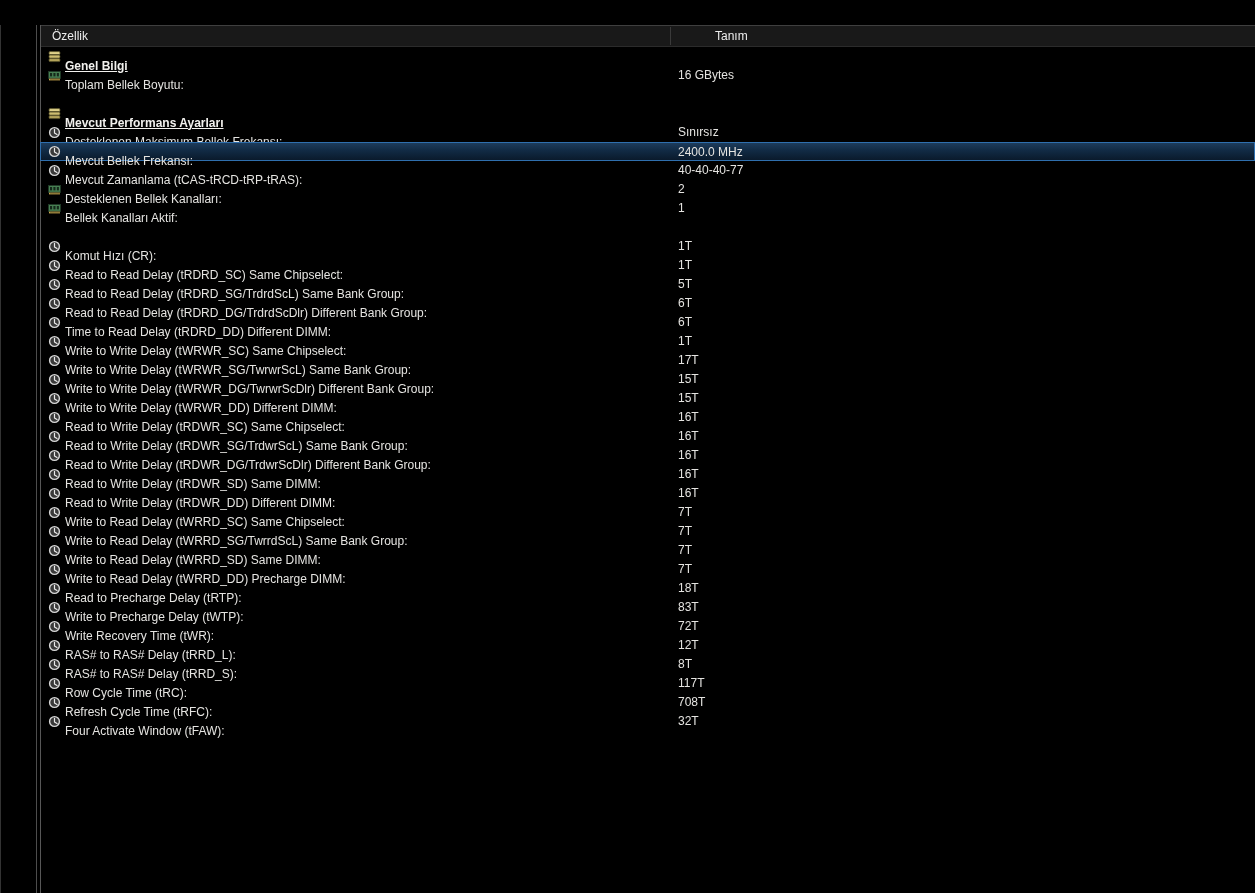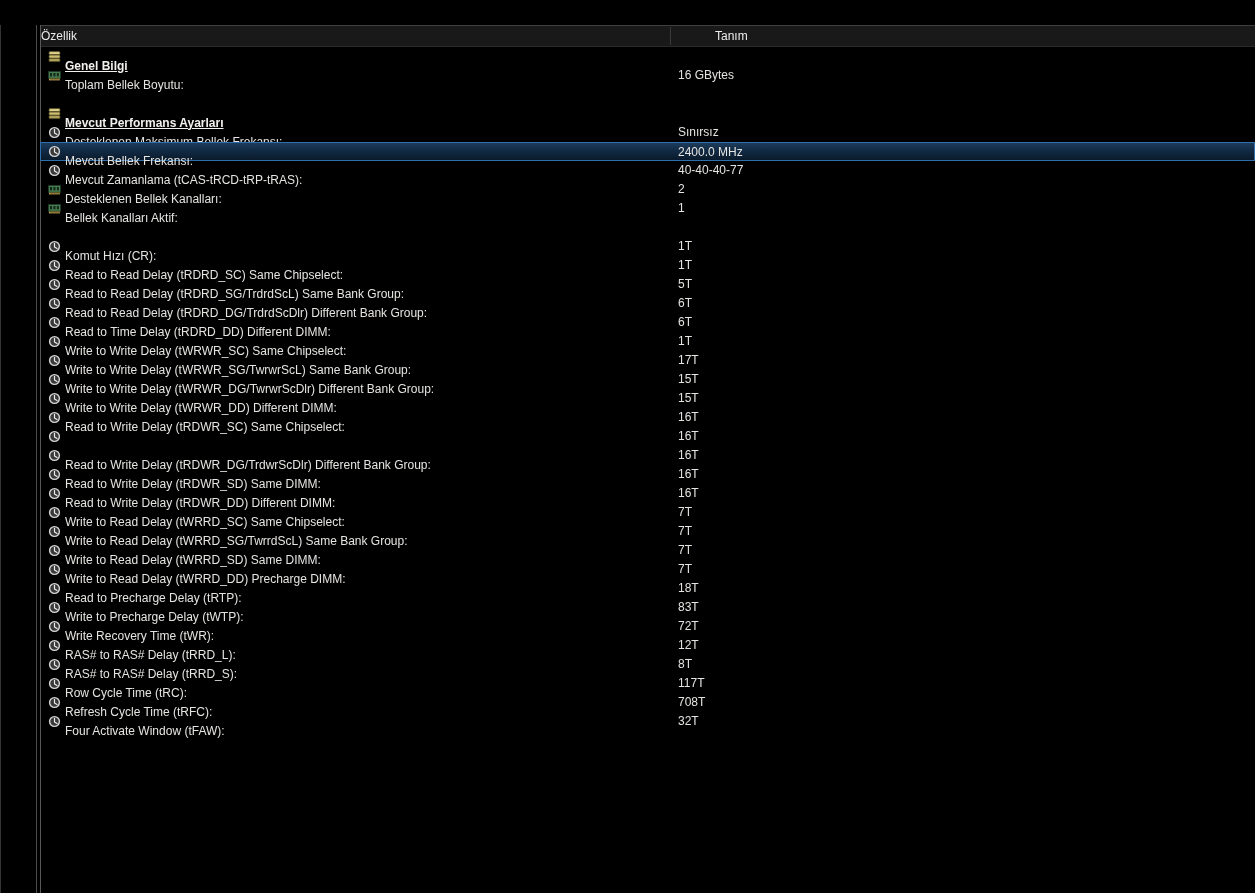--- a/index.html
+++ b/index.html
@@ -9,21 +9,21 @@
     -webkit-font-smoothing:antialiased;
   }
   .edge-line{position:absolute;left:0;top:25px;bottom:0;width:1px;background:#333;}
   .panel-line-a{position:absolute;left:36px;top:25px;bottom:0;width:1px;background:#4d4d4d;}
   .panel-line-b{position:absolute;left:40px;top:25px;bottom:0;width:1px;background:#575757;}
   .table{position:absolute;left:41px;top:25px;right:0;bottom:0;}
   .header{
     position:relative;height:22px;box-sizing:border-box;background:#191919;
     border-top:1px solid #3f3f3f;border-bottom:1px solid #2b2b2b;line-height:20px;color:#ececec;
   }
-  .header .col1{position:absolute;left:0;top:0;}
+  .header .col1{position:absolute;left:11px;top:0;}
   .header .colsep{position:absolute;left:629px;top:1px;bottom:1px;width:1px;background:#3a3a3a;}
   .header .col2{position:absolute;left:674px;top:0;}
   .rows{position:absolute;top:22px;left:0;right:0;}
   .row{position:relative;height:19px;display:flex;align-items:center;box-sizing:border-box;}
   .row .icon{width:13px;height:13px;margin-left:7px;margin-right:4px;flex:0 0 13px;display:block;}
   .row .icon svg{display:block;width:13px;height:13px;}
   .row .label{white-space:nowrap;margin-top:18px;}
   .row .value{position:absolute;left:637px;top:0;line-height:19px;white-space:nowrap;}
   .row.section .label{font-weight:bold;text-decoration:underline;color:#f2f1ee;}
   .row.blank{pointer-events:none;}
@@ -183,21 +183,21 @@
     <span class="label">Read to Read Delay (tRDRD_DG/TrdrdScDlr) Different Bank Group:</span>
     <span class="value">6T</span>
   </div>
         <div class="row item">
     <span class="icon">
             <svg viewBox="0 0 13 13">
     <circle cx="6.5" cy="6.5" r="4.9" fill="#3a3a3a" stroke="#d6d6d6" stroke-width="1.4"></circle>
     <path d="M6.5 6.9 L6.5 3.3 M6.5 6.9 L9.0 8.4" stroke="#eaeaea" stroke-width="1.2" fill="none" stroke-linecap="round"></path>
   </svg>
           </span>
-    <span class="label">Read to Time Delay (tRDRD_DD) Different DIMM:</span>
+    <span class="label">Time to Read Delay (tRDRD_DD) Different DIMM:</span>
     <span class="value">6T</span>
   </div>
         <div class="row item">
     <span class="icon">
             <svg viewBox="0 0 13 13">
     <circle cx="6.5" cy="6.5" r="4.9" fill="#3a3a3a" stroke="#d6d6d6" stroke-width="1.4"></circle>
     <path d="M6.5 6.9 L6.5 3.3 M6.5 6.9 L9.0 8.4" stroke="#eaeaea" stroke-width="1.2" fill="none" stroke-linecap="round"></path>
   </svg>
           </span>
     <span class="label">Write to Write Delay (tWRWR_SC) Same Chipselect:</span>
@@ -243,20 +243,21 @@
     <span class="label">Read to Write Delay (tRDWR_SC) Same Chipselect:</span>
     <span class="value">16T</span>
   </div>
         <div class="row item">
     <span class="icon">
             <svg viewBox="0 0 13 13">
     <circle cx="6.5" cy="6.5" r="4.9" fill="#3a3a3a" stroke="#d6d6d6" stroke-width="1.4"></circle>
     <path d="M6.5 6.9 L6.5 3.3 M6.5 6.9 L9.0 8.4" stroke="#eaeaea" stroke-width="1.2" fill="none" stroke-linecap="round"></path>
   </svg>
           </span>
+    <span class="label">Read to Write Delay (tRDWR_SG/TrdwrScL) Same Bank Group:</span>
     <span class="value">16T</span>
   </div>
         <div class="row item">
     <span class="icon">
             <svg viewBox="0 0 13 13">
     <circle cx="6.5" cy="6.5" r="4.9" fill="#3a3a3a" stroke="#d6d6d6" stroke-width="1.4"></circle>
     <path d="M6.5 6.9 L6.5 3.3 M6.5 6.9 L9.0 8.4" stroke="#eaeaea" stroke-width="1.2" fill="none" stroke-linecap="round"></path>
   </svg>
           </span>
     <span class="label">Read to Write Delay (tRDWR_DG/TrdwrScDlr) Different Bank Group:</span>

